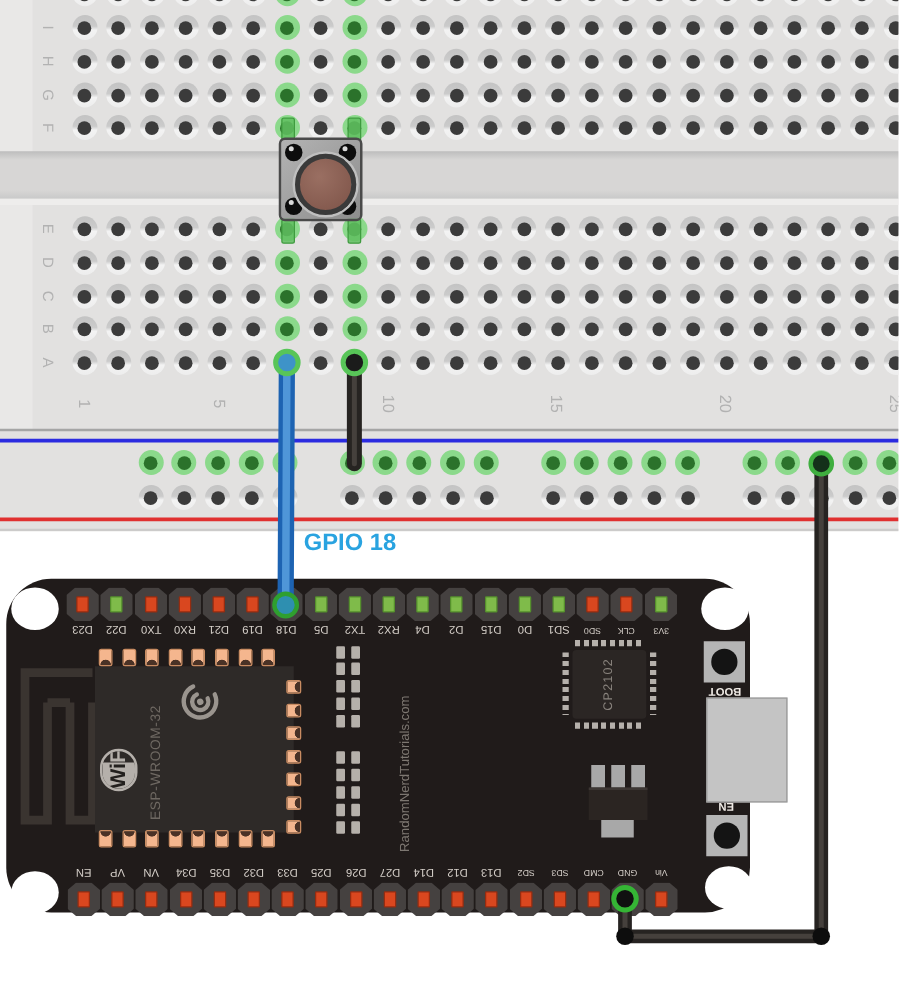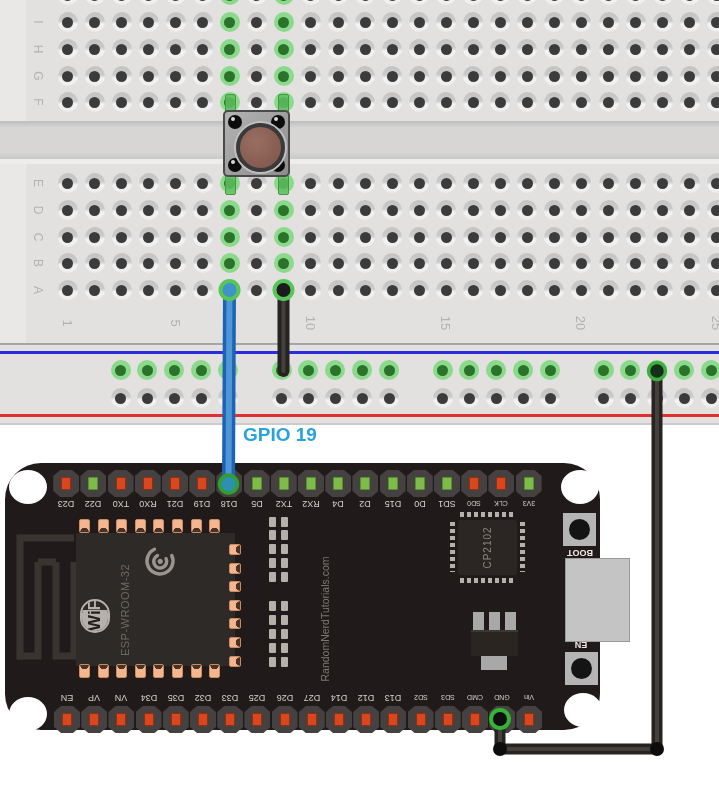--- a/index.html
+++ b/index.html
@@ -1250,14 +1250,14 @@
     <path d="M229.5 290 L228.5 484" fill="none" stroke="#4f96d8" stroke-width="6" stroke-linecap="round"></path>
     <circle cx="500" cy="749" r="7" fill="#0d0d0d"></circle>
     <circle cx="657" cy="749" r="7" fill="#0d0d0d"></circle>
     <circle cx="229.5" cy="290" r="9" fill="#3e93c8" stroke="#58c558" stroke-width="4"></circle>
     <circle cx="228.5" cy="484" r="9" fill="#2e8fb0" stroke="#2f9f2f" stroke-width="3.5"></circle>
     <circle cx="283.5" cy="290" r="9" fill="#1b1b1b" stroke="#58c558" stroke-width="4"></circle>
     <circle cx="657" cy="371" r="8.5" fill="#14301a" stroke="#3fae3f" stroke-width="3.5"></circle>
     <circle cx="500" cy="719" r="9" fill="#101010" stroke="#35b535" stroke-width="4"></circle>
   </svg>
 
-  <div id="gpio-label" style="color: rgb(41, 163, 224);">GPIO 19</div>
+  <div id="gpio-label" style="color: rgb(41, 163, 224);">GPIO 18</div>
 </div>
 
 </body></html>

